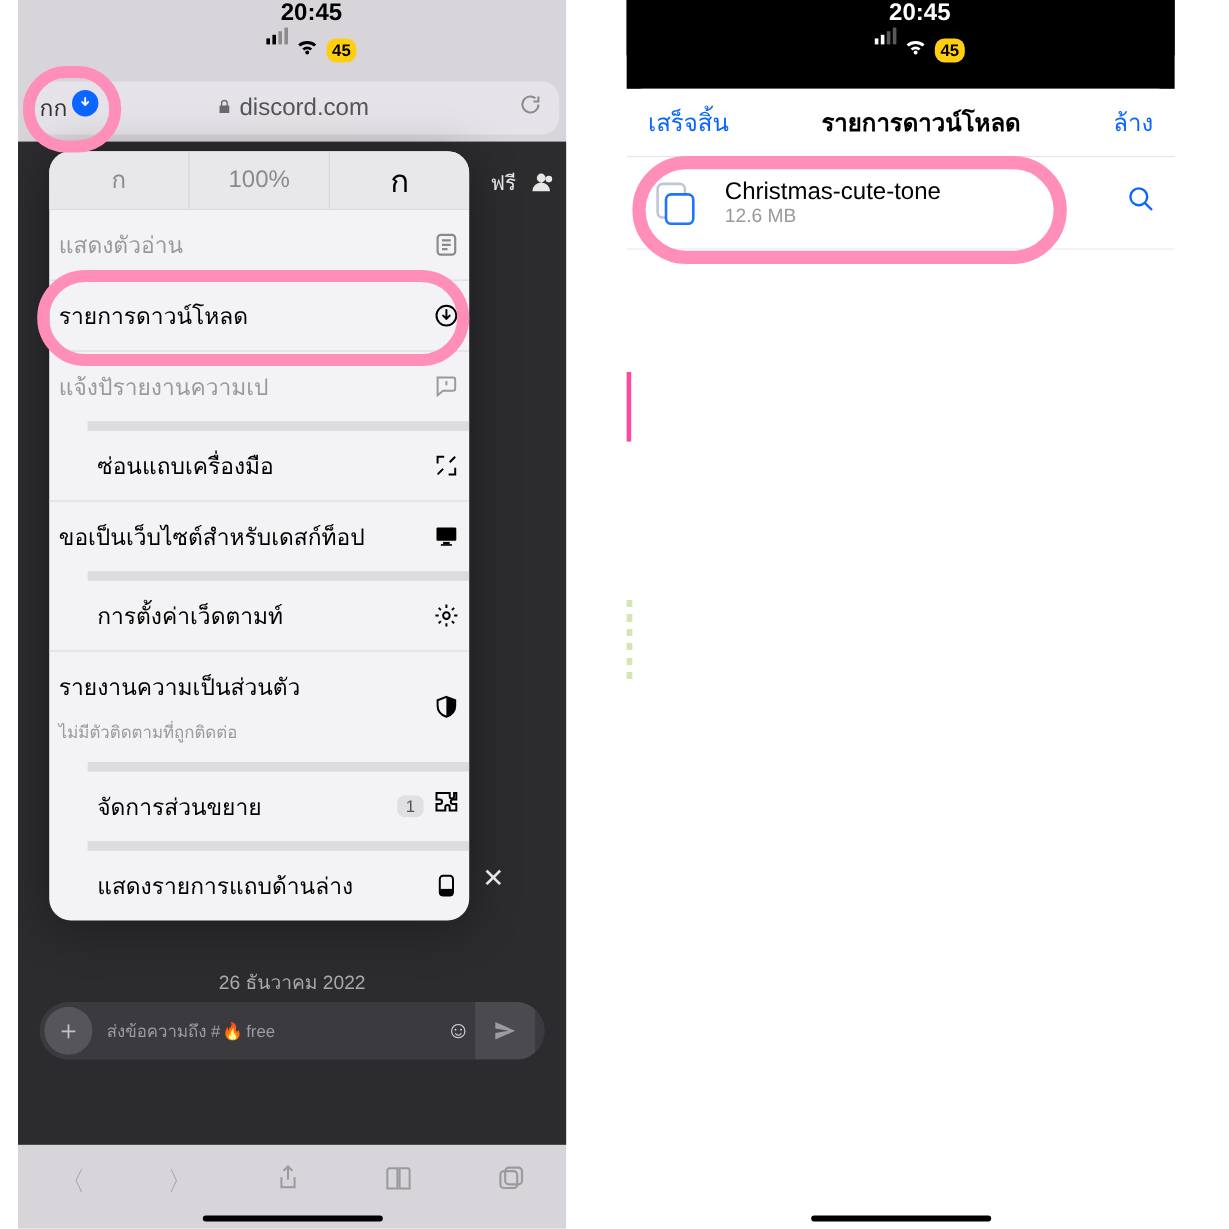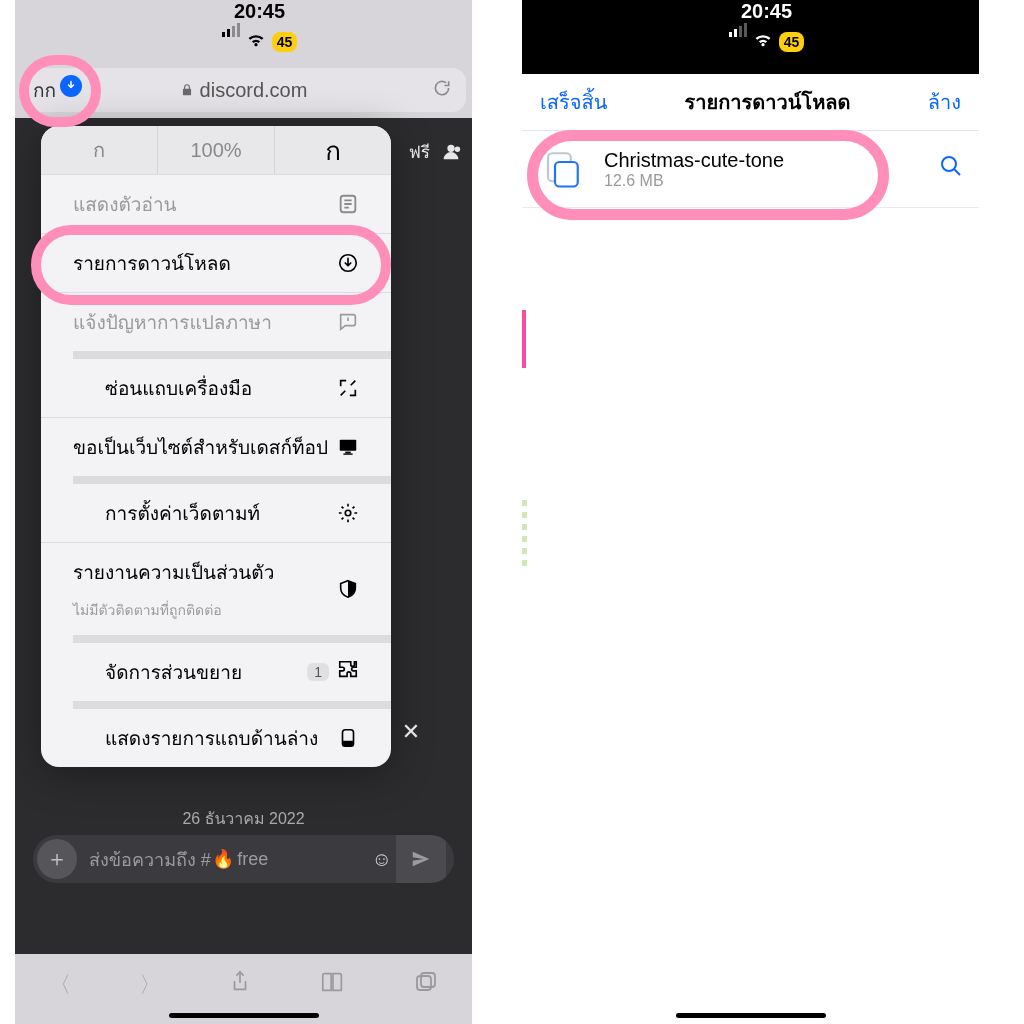--- a/index.html
+++ b/index.html
@@ -112,21 +112,21 @@
 .menu-head > div {
   flex:1;
   display:flex; align-items:center; justify-content:center;
   color:#8a8a8c;
   border-right:1px solid #d6d6d8;
   font-size:20px;
 }
 .menu-head > div:last-child{border-right:none;}
 .menu-row {
   display:flex; align-items:center; justify-content:space-between;
-  padding:14px 32px;
+  padding:14px 8px;
   border-top:1px solid #dcdcde;
 }
 .menu-row.g8 { border-top:8px solid #dcdcde;margin-left:32px; }
 .menu-row .lbl { color:#000; }
 .menu-row.muted .lbl { color:#9a9a9c; }
 .menu-row .sub { display:block; color:#9a9a9c; font-size:14px; margin-top:12px;}
 .menu-row .ic { color:#3a3a3c; font-size:19px; display:flex; align-items:center; gap:8px;}
 .pill {
   background:#e0e0e2; border-radius:6px;
   font-size:14px; padding:1px 7px; color:#555;
@@ -137,21 +137,21 @@
   color:#e6e6e6; display:flex;align-items:center;justify-content:center;font-size:22px;
 }
 .date-tag { position:absolute; top:806px; left:0; right:0; text-align:center; color:#a8a8ad; font-size:16px;}
 .compose {
   position:absolute; top:835px; left:18px; right:18px;
   height:48px; background:#3b3b3f; border-radius:26px;
   display:flex; align-items:center; padding:0 8px 0 0; color:#9b9ba0;
   overflow:hidden;
 }
 .compose .plus{ width:40px;height:40px;border-radius:50%;background:#55555a;color:#c0c0c5;display:flex;align-items:center;justify-content:center;font-size:22px;margin:4px;}
-.compose .msg{ flex:1; padding:0 8px; font-size:18px; display:flex; align-items:center; gap:2px;}
+.compose .msg{ flex:1; padding:0 8px; font-size:14px; display:flex; align-items:center; gap:2px;}
 .compose .emoji{ font-size:20px; color:#d6d6db; margin-right:4px;}
 .compose .send{ width:50px; height:48px; background:#4a4a4f; display:flex;align-items:center;justify-content:center; color:#9b9ba0;}
 .left-toolbar {
   position:absolute; bottom:12px; left:0; right:0; height:54px;
   display:flex; justify-content:space-around; align-items:center;
   color:#a7a7ab; font-size:22px;
 }
 .home-ind { position:absolute; bottom:6px; left:50%; transform:translateX(-50%); width:150px; height:5px; border-radius:3px; background:#000;}
 .home-ind.light{ background:#000; }
 
@@ -271,21 +271,21 @@
     <div class="menu-row">
       <span class="lbl">รายการดาวน์โหลด</span>
       <span class="ic">
         <svg class="svg-ic" viewBox="0 0 24 24">
               <circle cx="12" cy="12" r="9" fill="none" stroke="#000" stroke-width="1.8"></circle>
               <path d="M12 7v8m0 0l-3-3m3 3l3-3" fill="none" stroke="#000" stroke-width="1.8" stroke-linecap="round" stroke-linejoin="round"></path>
             </svg>
       </span>
     </div>
     <div class="menu-row muted">
-      <span class="lbl">แจ้งปัญหาการแปลภาษา</span>
+      <span class="lbl">แจ้งปัรายงานความเป</span>
       <span class="ic">
         <svg class="svg-ic" viewBox="0 0 24 24">
               <path d="M4 4h14a2 2 0 012 2v8a2 2 0 01-2 2H9l-5 4V4z" fill="none" stroke="#9a9a9c" stroke-width="1.8"></path>
               <path stroke="#9a9a9c" stroke-width="1.8" d="M12 7v4m0 3v0"></path>
             </svg>
       </span>
     </div>
     <div class="menu-row g8">
       <span class="lbl">ซ่อนแถบเครื่องมือ</span>
       <span class="ic">

